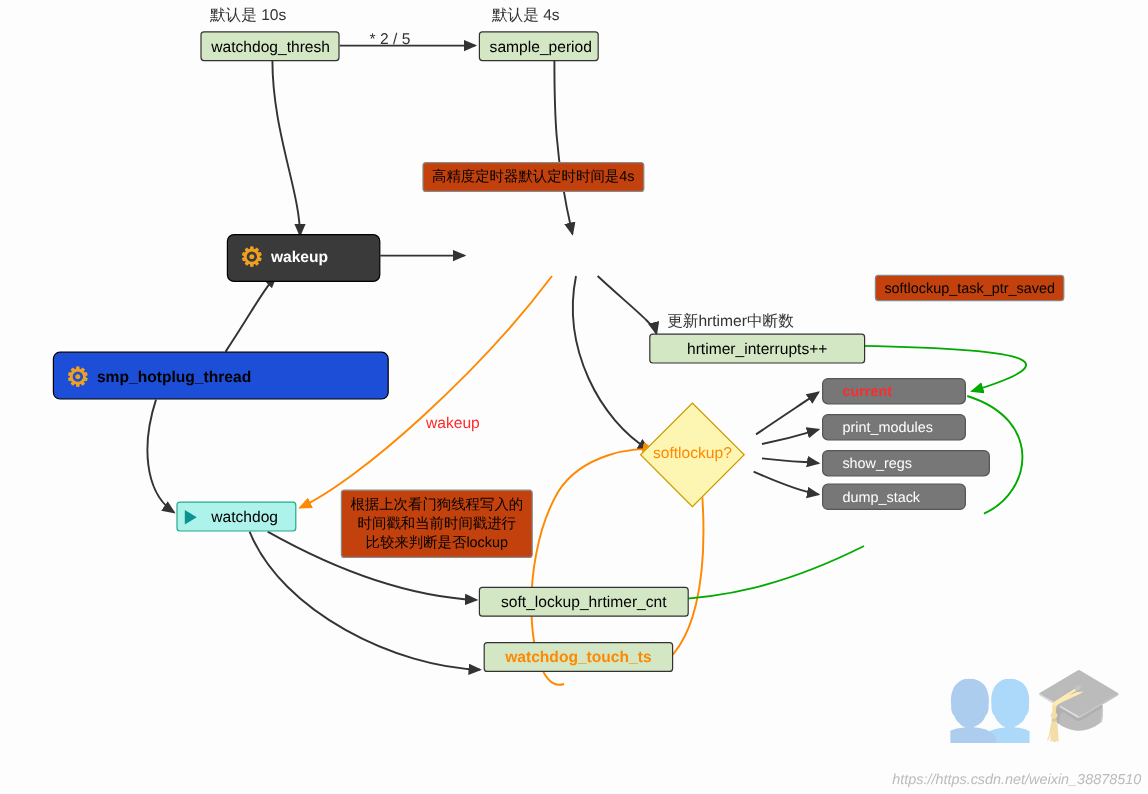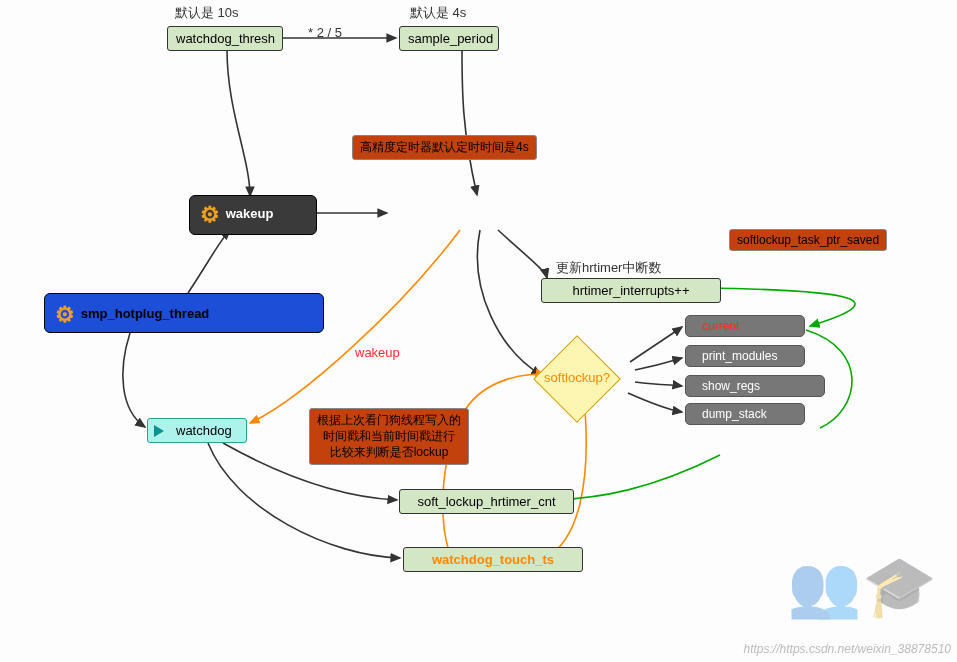--- a/index.html
+++ b/index.html
@@ -9,21 +9,21 @@
 .darkbox{background:#3a3a3a;color:#fff;font-weight:bold;border:1px solid #000;border-radius:6px;padding:6px 10px}
 .cyanbox{background:#1d4ed8;color:#000;font-weight:bold;border:1px solid #000;border-radius:6px;padding:8px 10px}
 .cyansmall{background:#aef2ec;border:1px solid #2a8;border-radius:3px;padding:4px 14px 4px 28px;position:relative}
 .cyansmall .play{position:absolute;left:6px;top:50%;transform:translateY(-50%);width:0;height:0;border-left:10px solid #0a9490;border-top:6px solid transparent;border-bottom:6px solid transparent}
 .darkbox .gear{display:inline-block;margin-right:6px;color:#f0a020;font-size:22px;vertical-align:middle}
 .darkbox .play{display:inline-block;margin-right:6px;width:0;height:0;border-left:14px solid #fff;border-top:9px solid transparent;border-bottom:9px solid transparent;vertical-align:middle}
 .cyanbox .gear{display:inline-block;margin-right:6px;color:#f0a020;font-size:22px;vertical-align:middle}
 .note{position:absolute;border:1px solid #888;background:#c2410c;border-radius:3px;padding:3px 7px;font-size:12px;text-align:center}
 .lbl{position:absolute;font-size:13px;color:#333}
 .greybtn{background:#777;color:#fff;border:1px solid #555;border-radius:5px;padding:3px 16px;text-align:left;font-size:12px}
-.greybtn.red{color:#ff2a2a;font-weight:normal}
+.greybtn.red{color:#ff2a2a;font-weight:bold}
 .diamond{position:absolute;width:90px;height:60px;background:#fdf6b2;border:1px solid #cc9a00;transform:rotate(45deg)}
 .diamond-label{position:absolute;width:90px;text-align:center;color:#ff8800;font-weight:normal}
 .orange{color:#ff8800;font-weight:bold}
 .red{color:#ff2a2a}
 .watermark{position:absolute;right:6px;bottom:6px;color:#bbb;font-size:12px;font-style:italic}
 svg{position:absolute;left:0;top:0;pointer-events:none}
 .edge{fill:none;stroke:#333;stroke-width:1.6}
 .edge.orange{stroke:#ff8800}
 .edge.green{stroke:#0a0}
 </style>
@@ -118,26 +118,26 @@
 <div class="box greybtn red" style="left:685px;top:315px;width:120px">current</div>
 <div class="box greybtn" style="left:685px;top:345px;width:120px">print_modules</div>
 <div class="box greybtn" style="left:685px;top:375px;width:140px">show_regs</div>
 <div class="box greybtn" style="left:685px;top:403px;width:120px">dump_stack</div>
 
 <div class="cyansmall" style="position:absolute;left:147px;top:418px">
   <span class="play"></span>
   <span>watchdog</span>
 </div>
 
-<div class="note" style="left:309px;top:408px;line-height:1.35">
+<div class="note" style="left:284px;top:408px;line-height:1.35">
   <span>根据上次看门狗线程写入的</span><br>
   <span>时间戳和当前时间戳进行</span><br>
   <span>比较来判断是否lockup</span>
 </div>
 
 
 <div class="box lightgreen" style="left:399px;top:489px;width:175px">soft_lockup_hrtimer_cnt</div>
-<div class="box lightgreen orange" style="left:403px;top:547px;width:180px">watchdog_touch_ts</div>
+<div class="box lightgreen orange" style="left:403px;top:535px;width:158px">watchdog_touch_ts</div>
 
 <div style="position:absolute;right:20px;bottom:40px;opacity:.35;font-size:60px">👥🎓</div>
 <div class="watermark">https://https.csdn.net/weixin_38878510</div>
 
 </div>
 
 </body></html>

